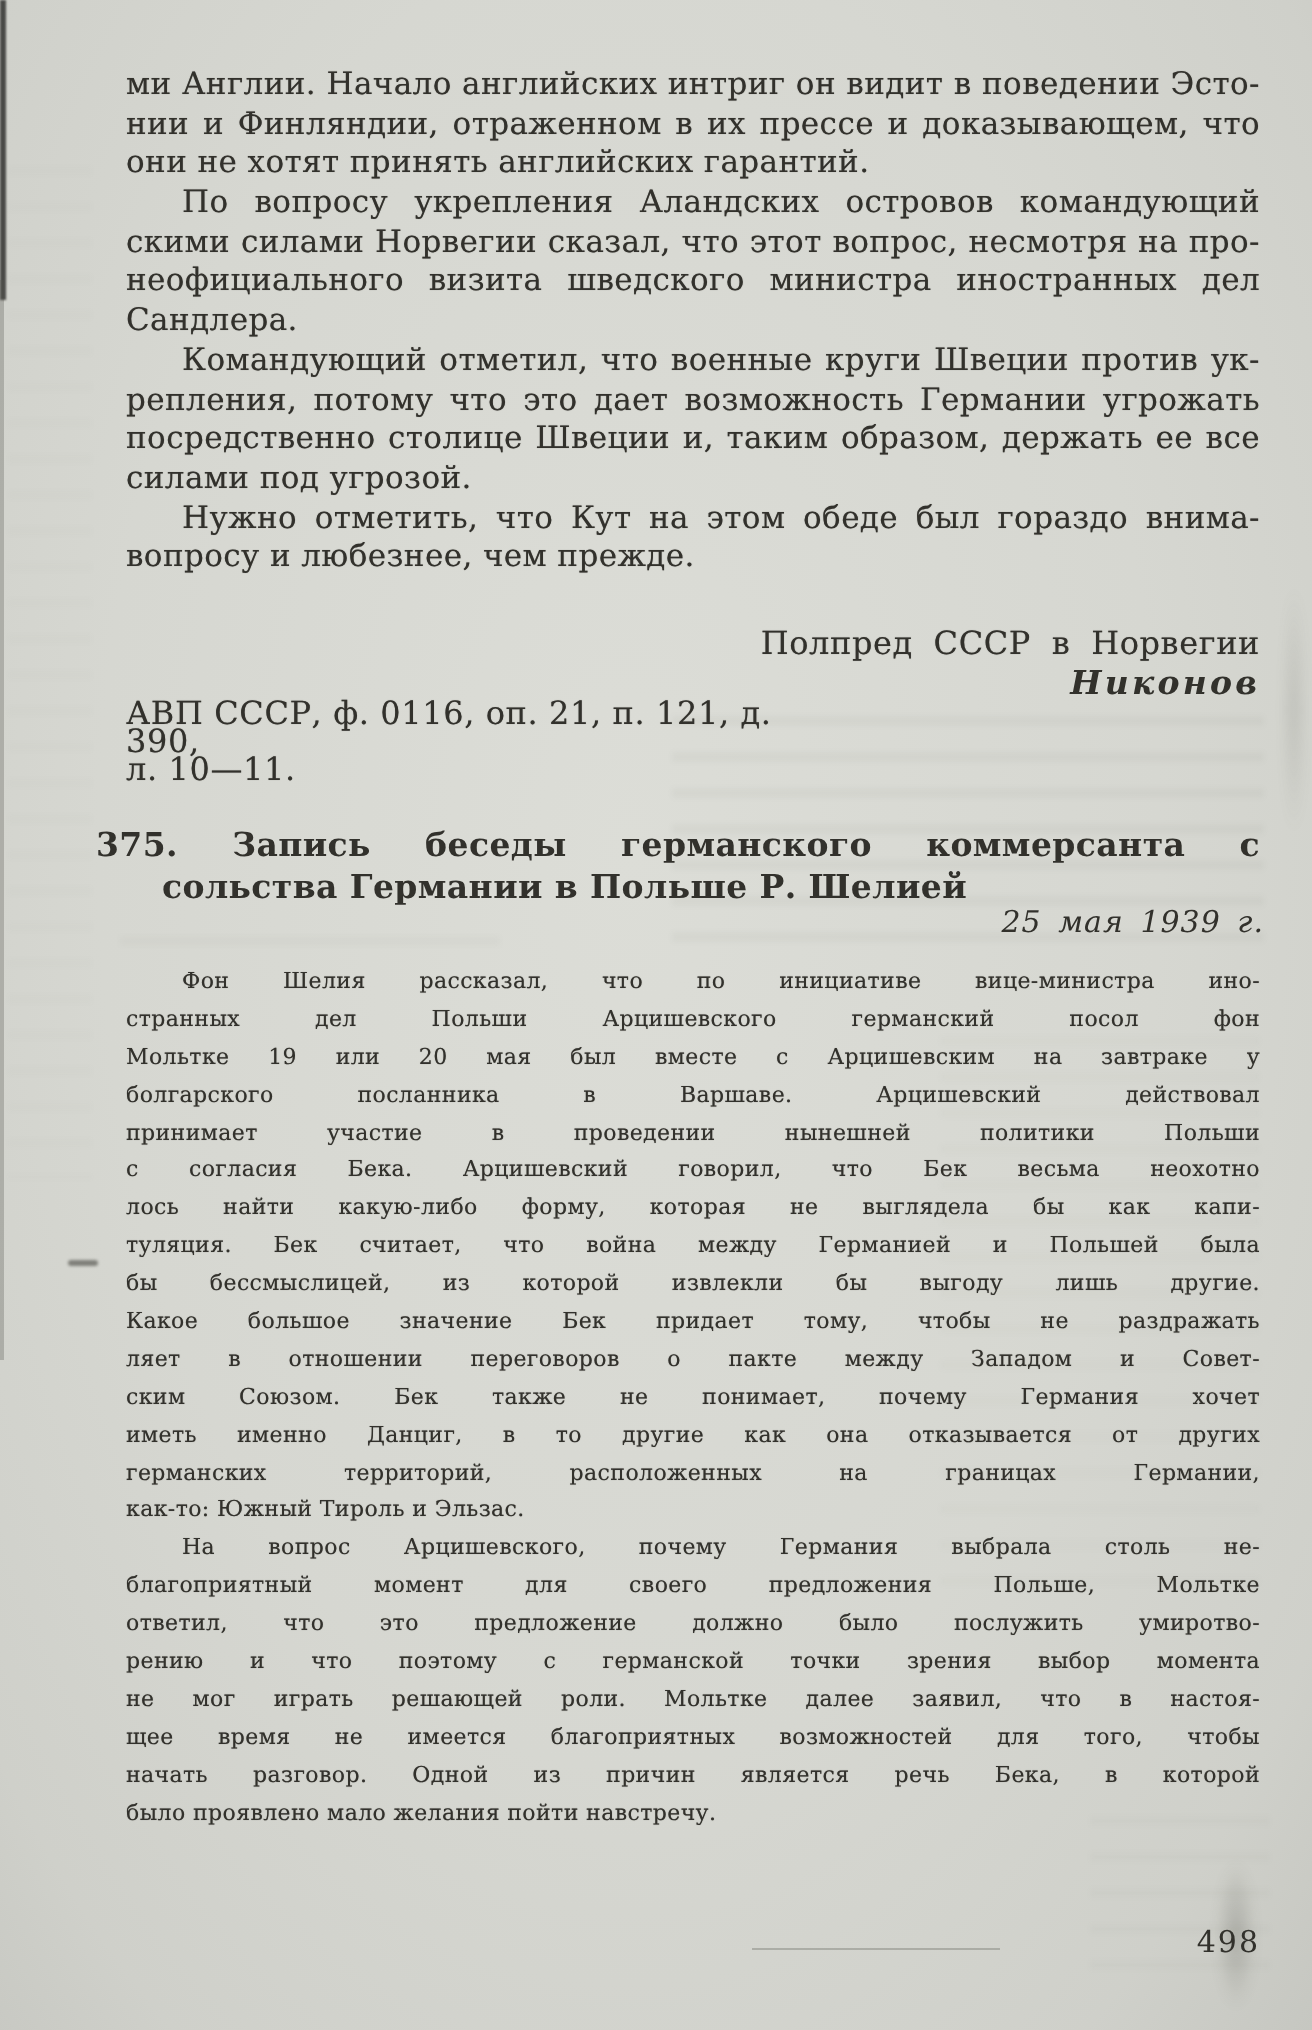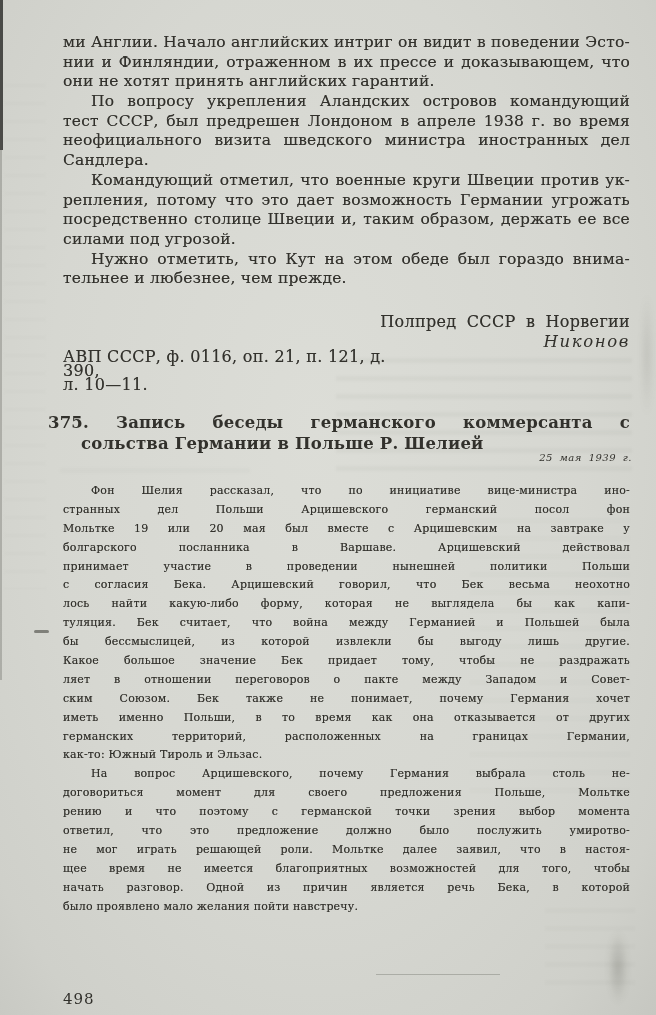--- a/index.html
+++ b/index.html
@@ -19,30 +19,30 @@
   .docbody { top: 482px; font-size: 11px; line-height: 18.9px; }
   .para { margin: 0; }
   .line { text-align: justify; text-align-last: justify; overflow: hidden; text-shadow: 0 0 0.4px rgba(45,44,38,0.55); }
   .blockA  .line { height: 19.7px; }
   .docbody .line { height: 18.9px; }
   .line-last { text-align-last: left; }
   .line-indent { text-indent: 28px; }
   
   .signature { right: 26px; top: 312px; text-align: right; font-size: 16px; line-height: 19.5px; }
   .sig-role { word-spacing: 5px; letter-spacing: 0.3px; text-shadow: 0 0 0.4px rgba(45,44,38,0.55); }
-  .sig-name { font-style: italic; font-weight: normal; letter-spacing: 1.6px; font-size: 16.5px; }
+  .sig-name { font-style: italic; font-weight: bold; letter-spacing: 1.6px; font-size: 16.5px; }
   
   .archive { left: 63px; top: 350px; width: 360px; font-size: 16px; line-height: 14px; letter-spacing: 0.3px; text-shadow: 0 0 0.4px rgba(45,44,38,0.5); }
   
   .doc-heading { left: 48px; width: 582px; top: 412px; font-weight: bold; font-size: 16.5px; line-height: 21.3px; letter-spacing: 0.2px; }
   .doc-heading .hline { text-align: justify; text-align-last: justify; overflow: hidden; height: 21.3px; }
   .doc-heading .hline.line-last { text-align-last: left; margin-left: 33px; }
-  .doc-date { right: 24px; top: 452px; font-style: italic; font-size: 10px; letter-spacing: 0.5px; word-spacing: 3px; }
+  .doc-date { right: 24px; top: 452px; font-style: italic; font-size: 15px; letter-spacing: 0.5px; word-spacing: 3px; }
   
-  .page-number { left: 63px; width: 567px; top: 962px; text-align: left; font-size: 15px; letter-spacing: 1px; margin-top: 28px; }
+  .page-number { left: 63px; width: 567px; top: 962px; text-align: right; font-size: 15px; letter-spacing: 1px; }
   
   .artifact { position: absolute; z-index: 1; pointer-events: none; }
   .noise {
     opacity: 0.5; filter: blur(1.3px);
     background: repeating-linear-gradient(180deg, rgba(122,126,116,0) 0 13px, rgba(122,126,116,0.12) 13px 18px);
   }
   .n1 { left: 336px; top: 345px; width: 296px; height: 128px; }
   .n2 { left: 60px;  top: 455px; width: 190px; height: 24px; opacity: .35; }
   .n3 { left: 470px; top: 505px; width: 160px; height: 300px; opacity: .22; }
   .n4 { left: 545px; top: 895px; width: 90px;  height: 100px; opacity: .3; }
@@ -72,33 +72,33 @@
   <div class="artifact pageno-rule"></div>
 
   <div class="txt textcol blockA">
       <div class="para">
         <div class="line">ми Англии. Начало английских интриг он видит в поведении Эсто-</div>
         <div class="line">нии и Финляндии, отраженном в их прессе и доказывающем, что</div>
         <div class="line line-last">они не хотят принять английских гарантий.</div>
       </div>
       <div class="para">
         <div class="line line-indent">По вопросу укрепления Аландских островов командующий мор-</div>
-        <div class="line">тест СССР, был предрешен Лондоном в апреле 1938 г. во время</div>
+        <div class="line">скими силами Норвегии сказал, что этот вопрос, несмотря на про-</div>
         <div class="line">неофициального визита шведского министра иностранных дел</div>
         <div class="line line-last">Сандлера.</div>
       </div>
       <div class="para">
         <div class="line line-indent">Командующий отметил, что военные круги Швеции против ук-</div>
         <div class="line">репления, потому что это дает возможность Германии угрожать не-</div>
         <div class="line">посредственно столице Швеции и, таким образом, держать ее все</div>
         <div class="line line-last">силами под угрозой.</div>
       </div>
       <div class="para">
         <div class="line line-indent">Нужно отметить, что Кут на этом обеде был гораздо внима-</div>
-        <div class="line line-last">тельнее и любезнее, чем прежде.</div>
+        <div class="line line-last">вопросу и любезнее, чем прежде.</div>
       </div>
     </div>
 
   <div class="txt signature">
     <div class="sig-role">Полпред СССР в Норвегии</div>
     <div class="sig-name">Никонов</div>
   </div>
 
   <div class="txt archive">
       <div class="hline">АВП СССР, ф. 0116, оп. 21, п. 121, д. 390,</div>
@@ -119,29 +119,29 @@
         <div class="line">Мольтке 19 или 20 мая был вместе с Арцишевским на завтраке у</div>
         <div class="line">болгарского посланника в Варшаве. Арцишевский действовал</div>
         <div class="line">принимает участие в проведении нынешней политики Польши</div>
         <div class="line">с согласия Бека. Арцишевский говорил, что Бек весьма неохотно</div>
         <div class="line">лось найти какую-либо форму, которая не выглядела бы как капи-</div>
         <div class="line">туляция. Бек считает, что война между Германией и Польшей была</div>
         <div class="line">бы бессмыслицей, из которой извлекли бы выгоду лишь другие.</div>
         <div class="line">Какое большое значение Бек придает тому, чтобы не раздражать</div>
         <div class="line">ляет в отношении переговоров о пакте между Западом и Совет-</div>
         <div class="line">ским Союзом. Бек также не понимает, почему Германия хочет</div>
-        <div class="line">иметь именно Польши, в то время как она отказывается от других</div>
+        <div class="line">иметь именно Данциг, в то другие как она отказывается от других</div>
         <div class="line">германских территорий, расположенных на границах Германии,</div>
         <div class="line line-last">как-то: Южный Тироль и Эльзас.</div>
       </div>
       <div class="para">
         <div class="line line-indent">На вопрос Арцишевского, почему Германия выбрала столь не-</div>
-        <div class="line">договориться момент для своего предложения Польше, Мольтке</div>
+        <div class="line">благоприятный момент для своего предложения Польше, Мольтке</div>
+        <div class="line">ответил, что это предложение должно было послужить умиротво-</div>
         <div class="line">рению и что поэтому с германской точки зрения выбор момента</div>
-        <div class="line">ответил, что это предложение должно было послужить умиротво-</div>
         <div class="line">не мог играть решающей роли. Мольтке далее заявил, что в настоя-</div>
         <div class="line">щее время не имеется благоприятных возможностей для того, чтобы</div>
         <div class="line">начать разговор. Одной из причин является речь Бека, в которой</div>
         <div class="line line-last">было проявлено мало желания пойти навстречу.</div>
       </div>
     </div>
 
   <div class="txt page-number">498</div>
 
 </div>

